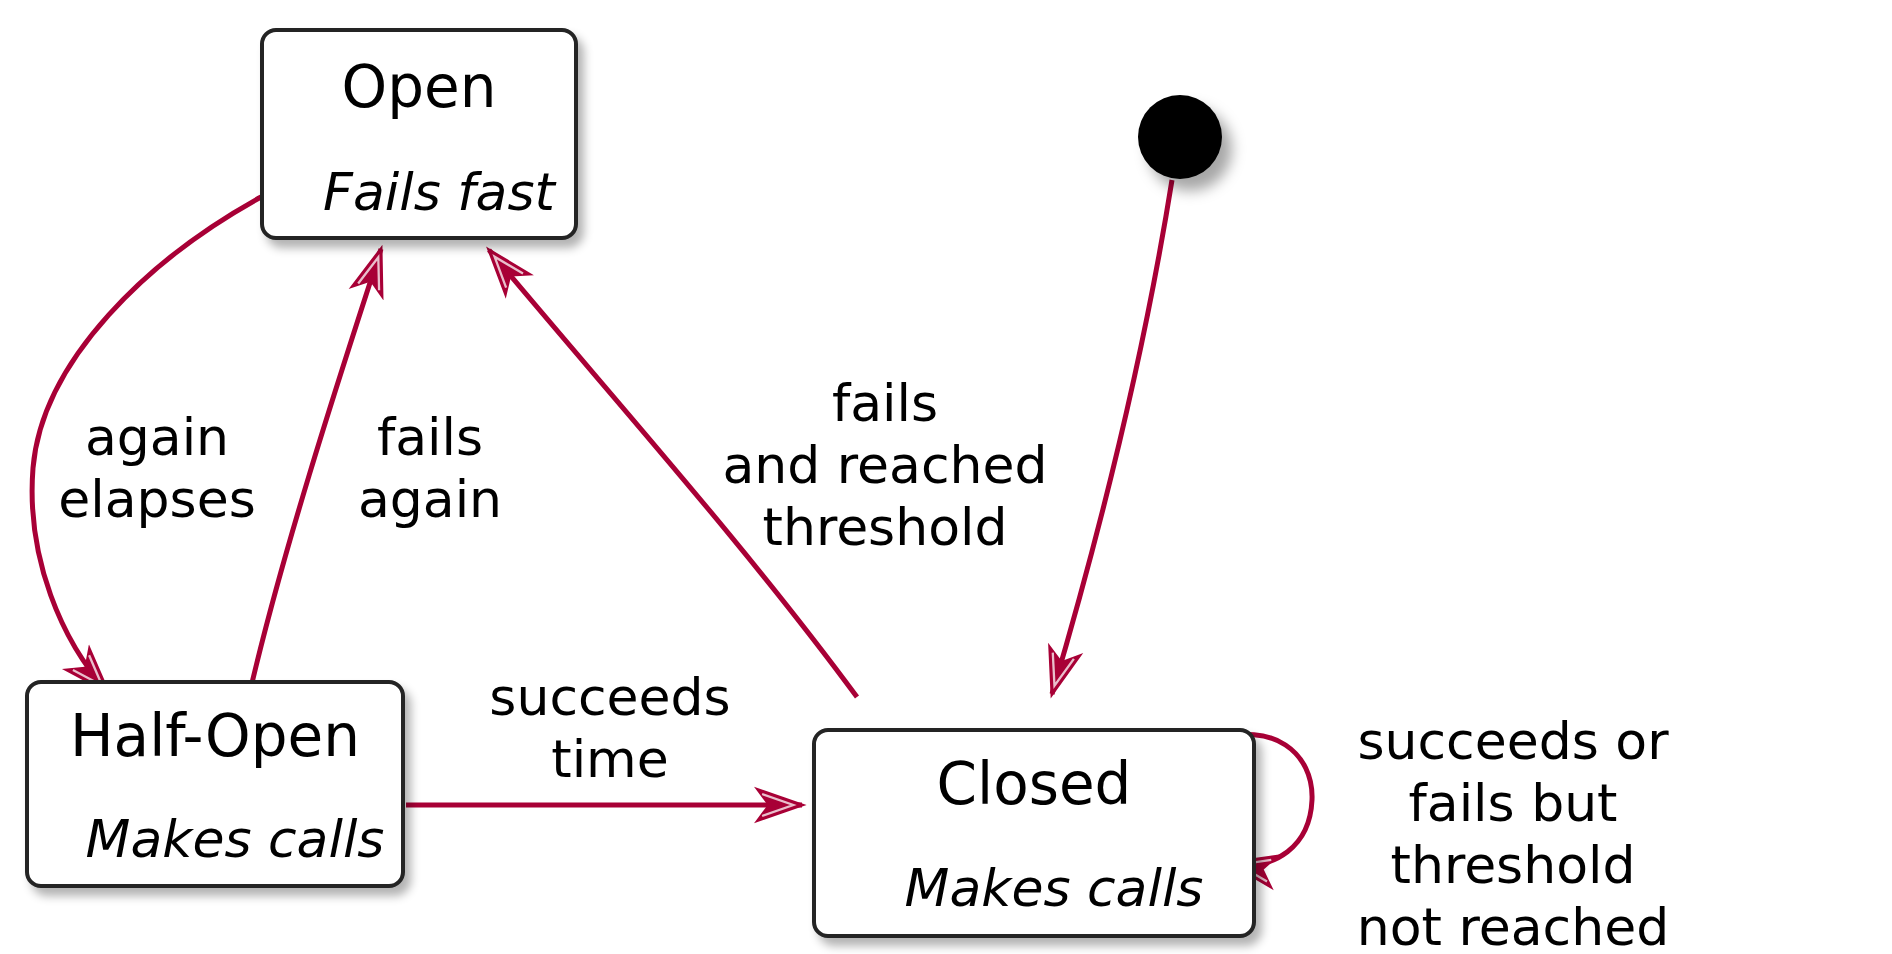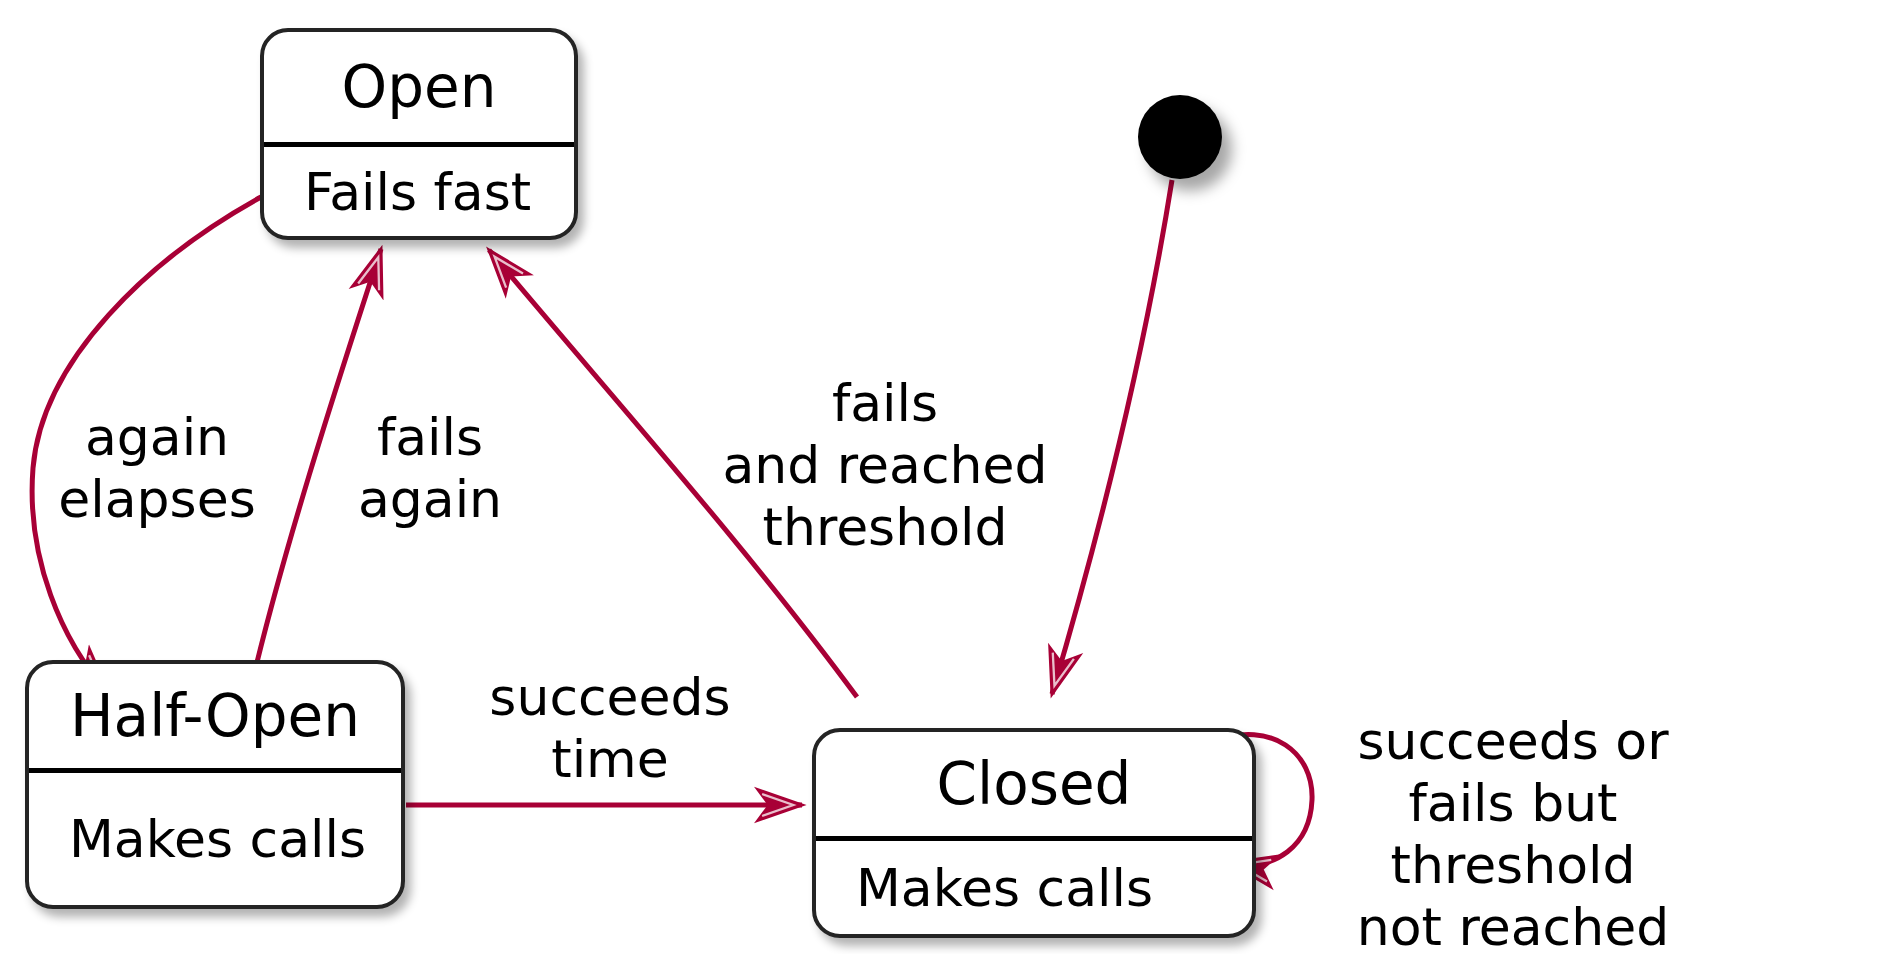--- a/index.html
+++ b/index.html
@@ -16,25 +16,26 @@
     position: absolute;
     left: 0; top: 0;
     width: 1892px; height: 954px;
     z-index: 1;
   }
   .state {
     position: absolute;
     box-sizing: border-box;
     background: #ffffff;
     border: 4px solid #242424;
-    border-radius: 28px;
+    border-radius: 16px;
     box-shadow: 6px 8px 10px rgba(0,0,0,0.30);
     display: flex;
     flex-direction: column;
     z-index: 2;
+    align-items: center;
   }
   .state-title {
     height: var(--th, 104px);
     display: flex;
     align-items: center;
     justify-content: center;
     font-size: 58px;
     line-height: 1;
   }
   .state-sep {
@@ -42,20 +43,21 @@
     background: #000;
     flex: 0 0 auto;
   }
   .state-desc {
     flex: 1;
     display: flex;
     align-items: center;
     padding-left: 40px;
     font-size: 52px;
     line-height: 1;
+    font-style: italic;
   }
   .initial-dot {
     position: absolute;
     width: 84px;
     height: 84px;
     border-radius: 50%;
     background: #000;
     box-shadow: 10px 12px 14px rgba(0,0,0,0.35);
     z-index: 2;
   }
@@ -94,21 +96,21 @@
 
     <path d="M 1214 741 C 1272 720, 1314 753, 1312 800 C 1310 845, 1276 872, 1230 863" fill="none" stroke-width="5" marker-end="url(#arrowhead)" stroke="#a80036"></path>
   </svg>
 
   <div class="state" style="left:260px; top:28px; width:318px; height:212px; --th:110px">
     <div class="state-title">Open</div>
     <div class="state-sep"></div>
     <div class="state-desc">Fails fast</div>
   </div>
 
-  <div class="state" style="left:25px; top:660px; width:380px; height:249px; --th:104px">
+  <div class="state" style="left:25px; top:680px; width:380px; height:208px; --th:104px">
     <div class="state-title">Half-Open</div>
     <div class="state-sep"></div>
     <div class="state-desc">Makes calls</div>
   </div>
 
   <div class="state" style="left:812px; top:728px; width:444px; height:210px; --th:104px">
     <div class="state-title">Closed</div>
     <div class="state-sep"></div>
     <div class="state-desc">Makes calls</div>
   </div>

